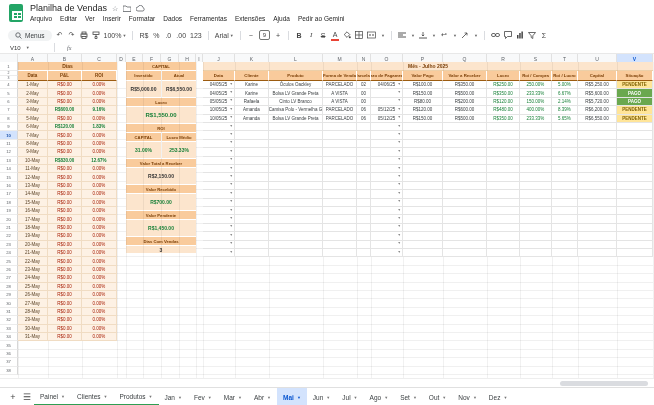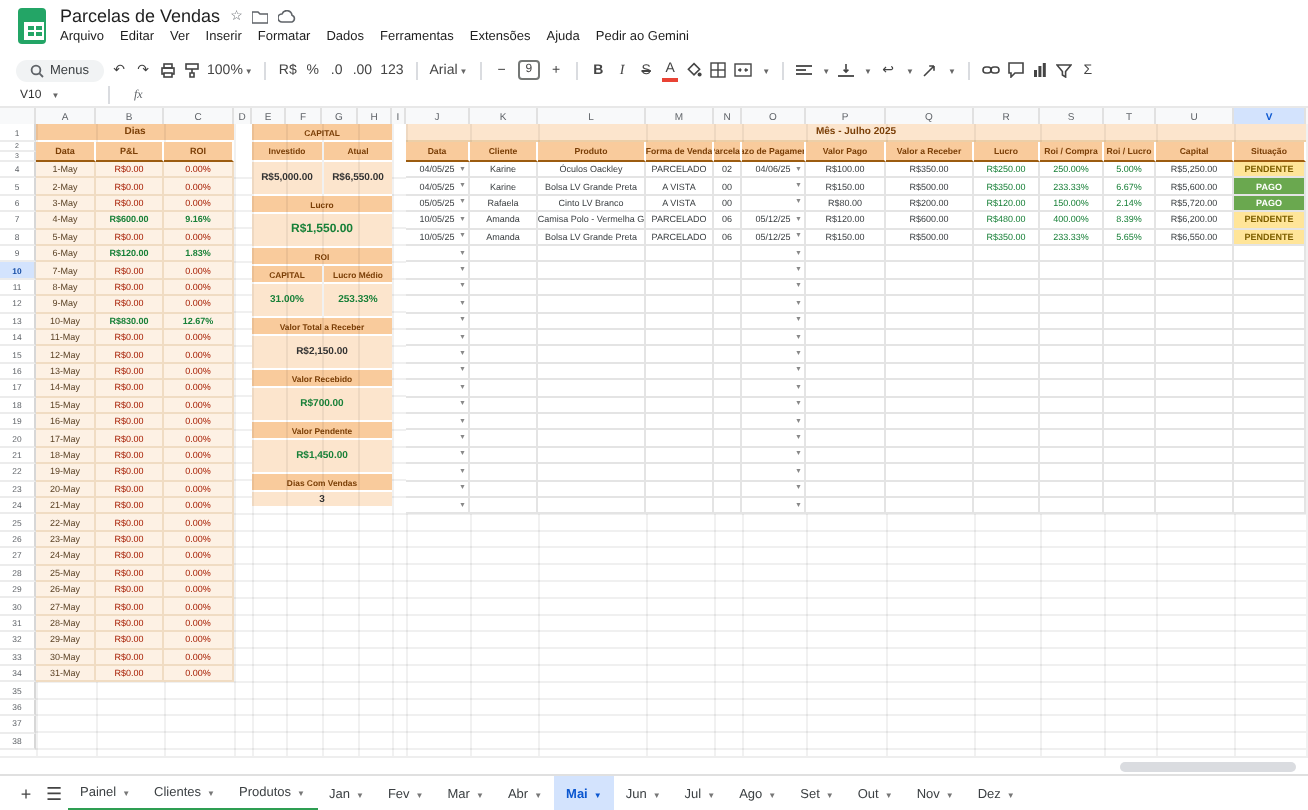--- a/index.html
+++ b/index.html
@@ -81,21 +81,21 @@
   .tab.active .caret{color:#0b57d0;}
 </style>
 </head>
 <body>
 
 <div class="app">
 
   <div class="titlebar">
     <div class="logo"></div>
     <div class="title-row">
-      <span class="doc-title">Parcelas de Vendas</span>
+      <span class="doc-title">Planilha de Vendas</span>
       <span class="t-ico">☆</span>
       <span class="t-ico">
         <svg class="ic" width="8" height="7" viewBox="0 0 8 7">
             <path d="M0 1h3l1 1h4v4.5H0z" fill="none" stroke="#5f6368" stroke-width="0.8"></path>
           </svg>
       </span>
       <span class="t-ico">
         <svg class="ic" width="9" height="7" viewBox="0 0 9 7">
             <path d="M2 6a2 2 0 0 1 0-4 2.6 2.6 0 0 1 5 .6A1.8 1.8 0 0 1 7 6z" fill="none" stroke="#5f6368" stroke-width="0.8"></path>
           </svg>

